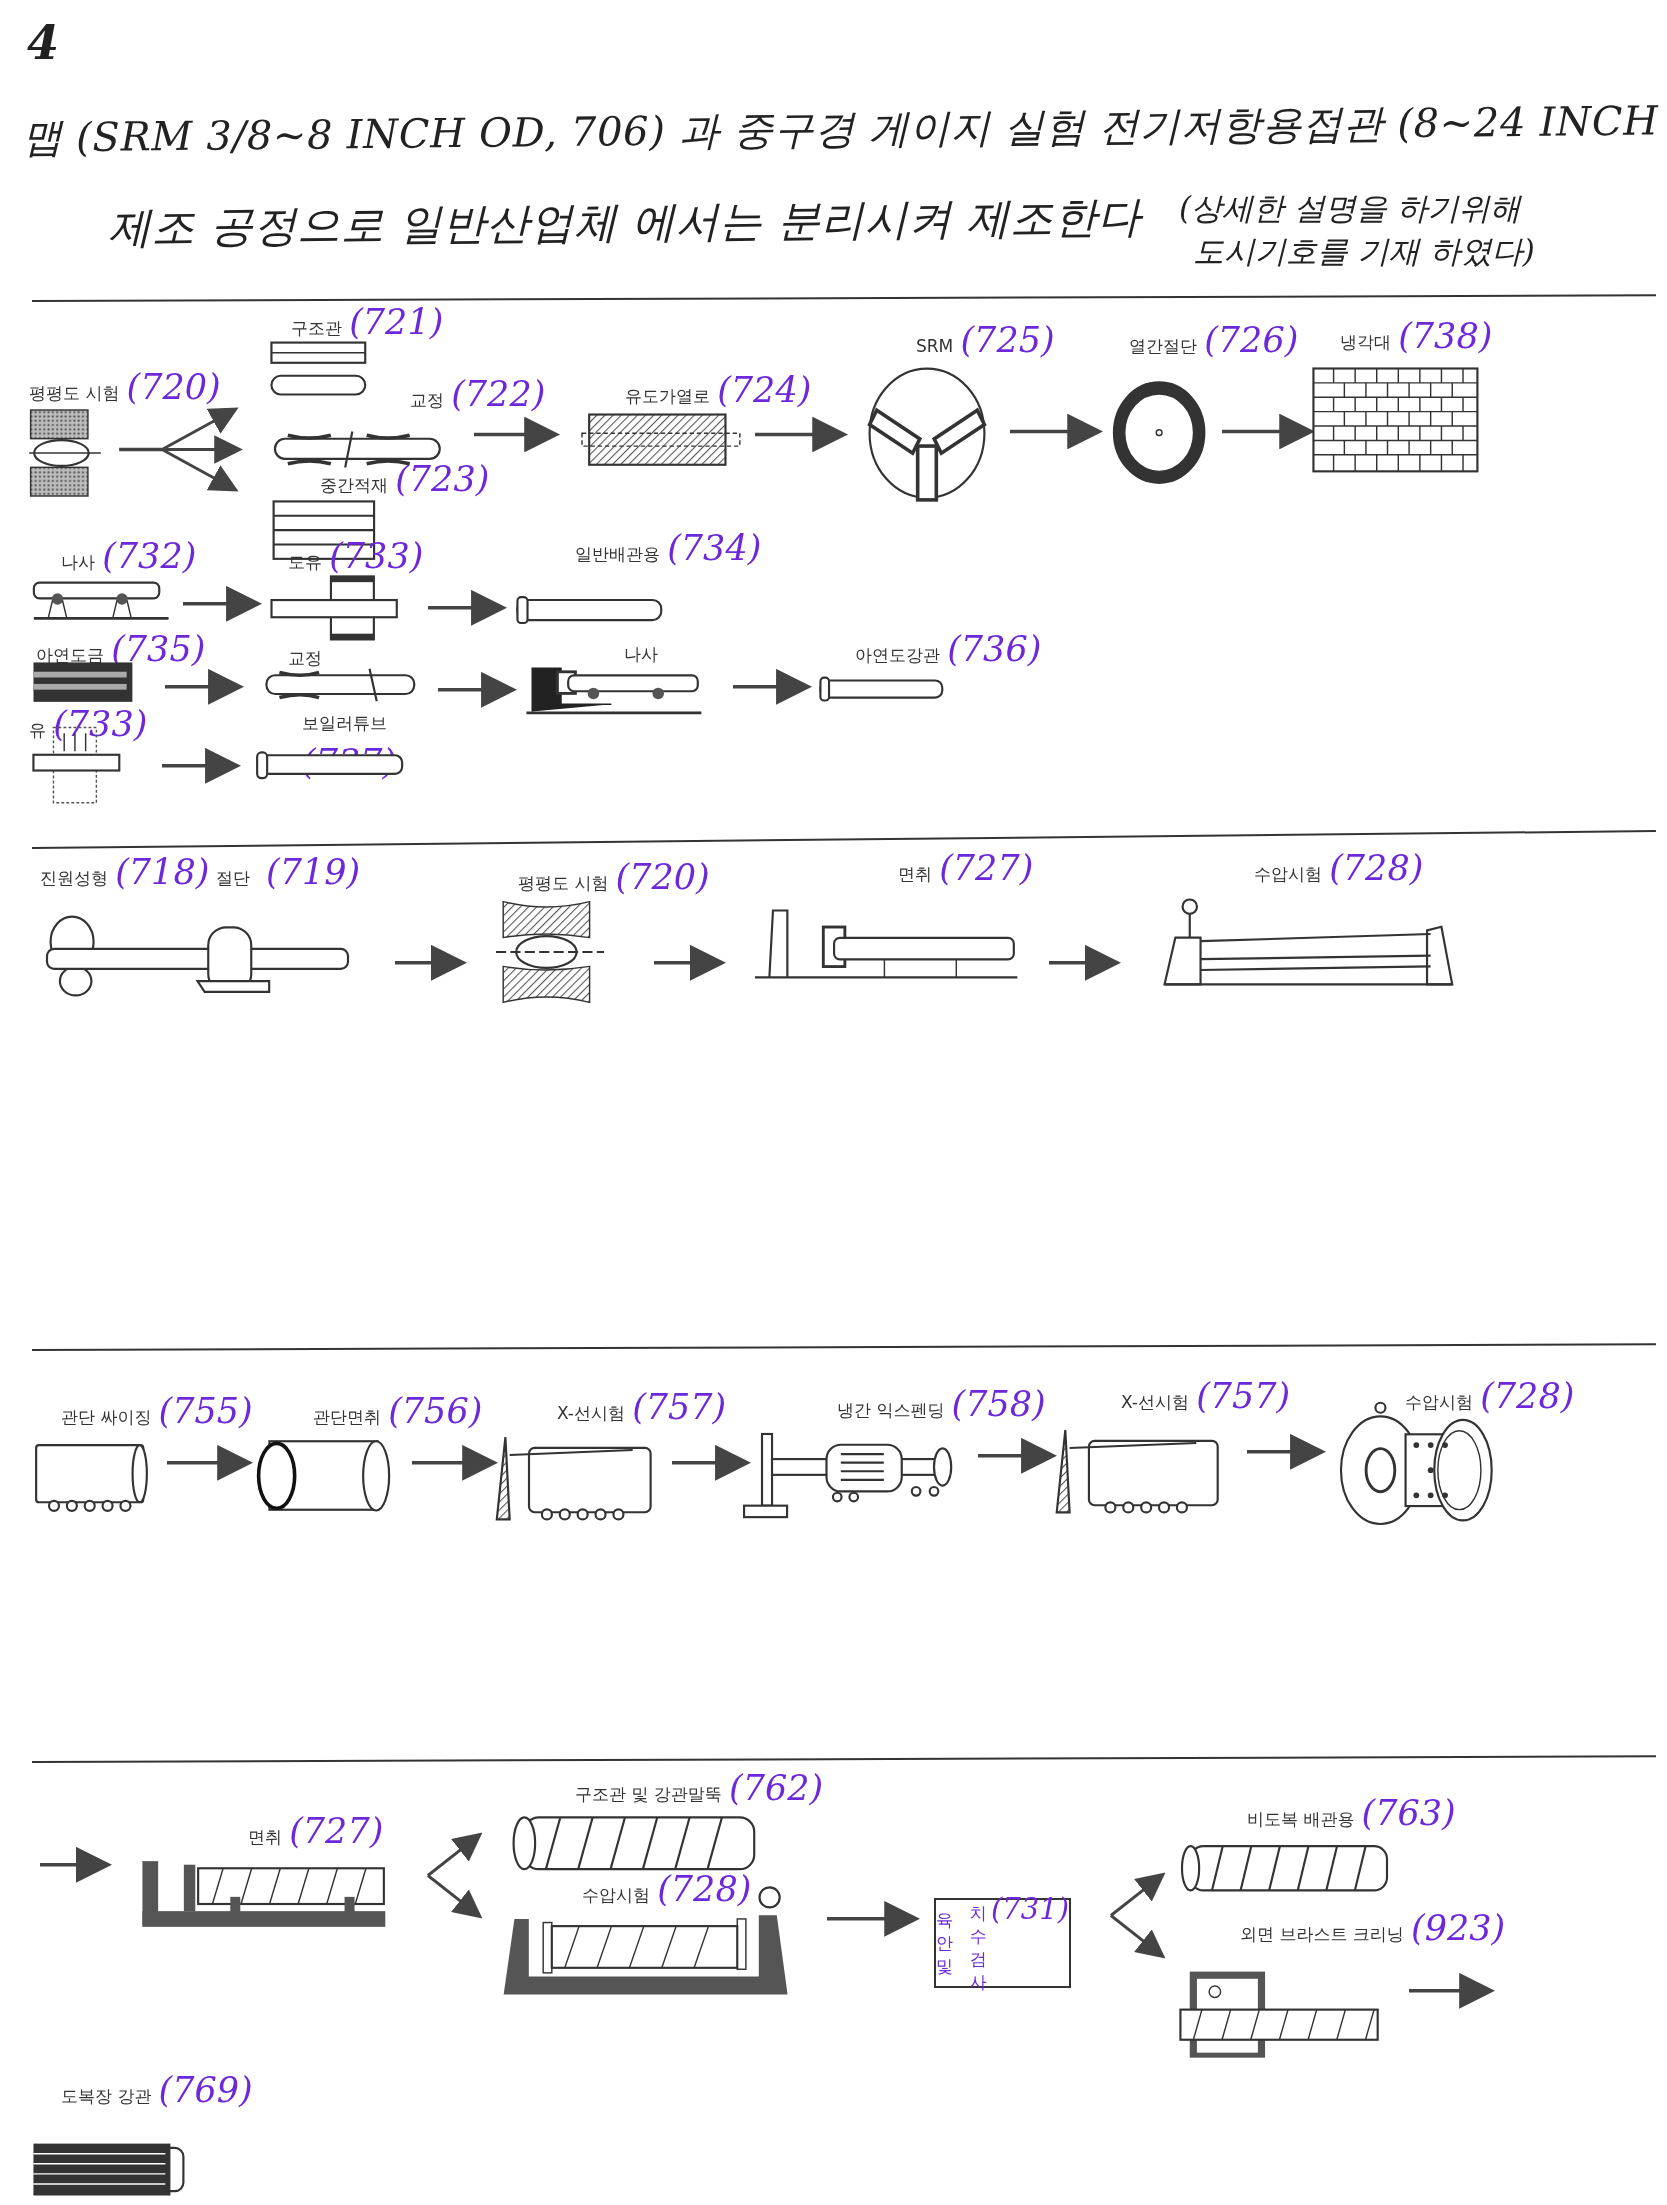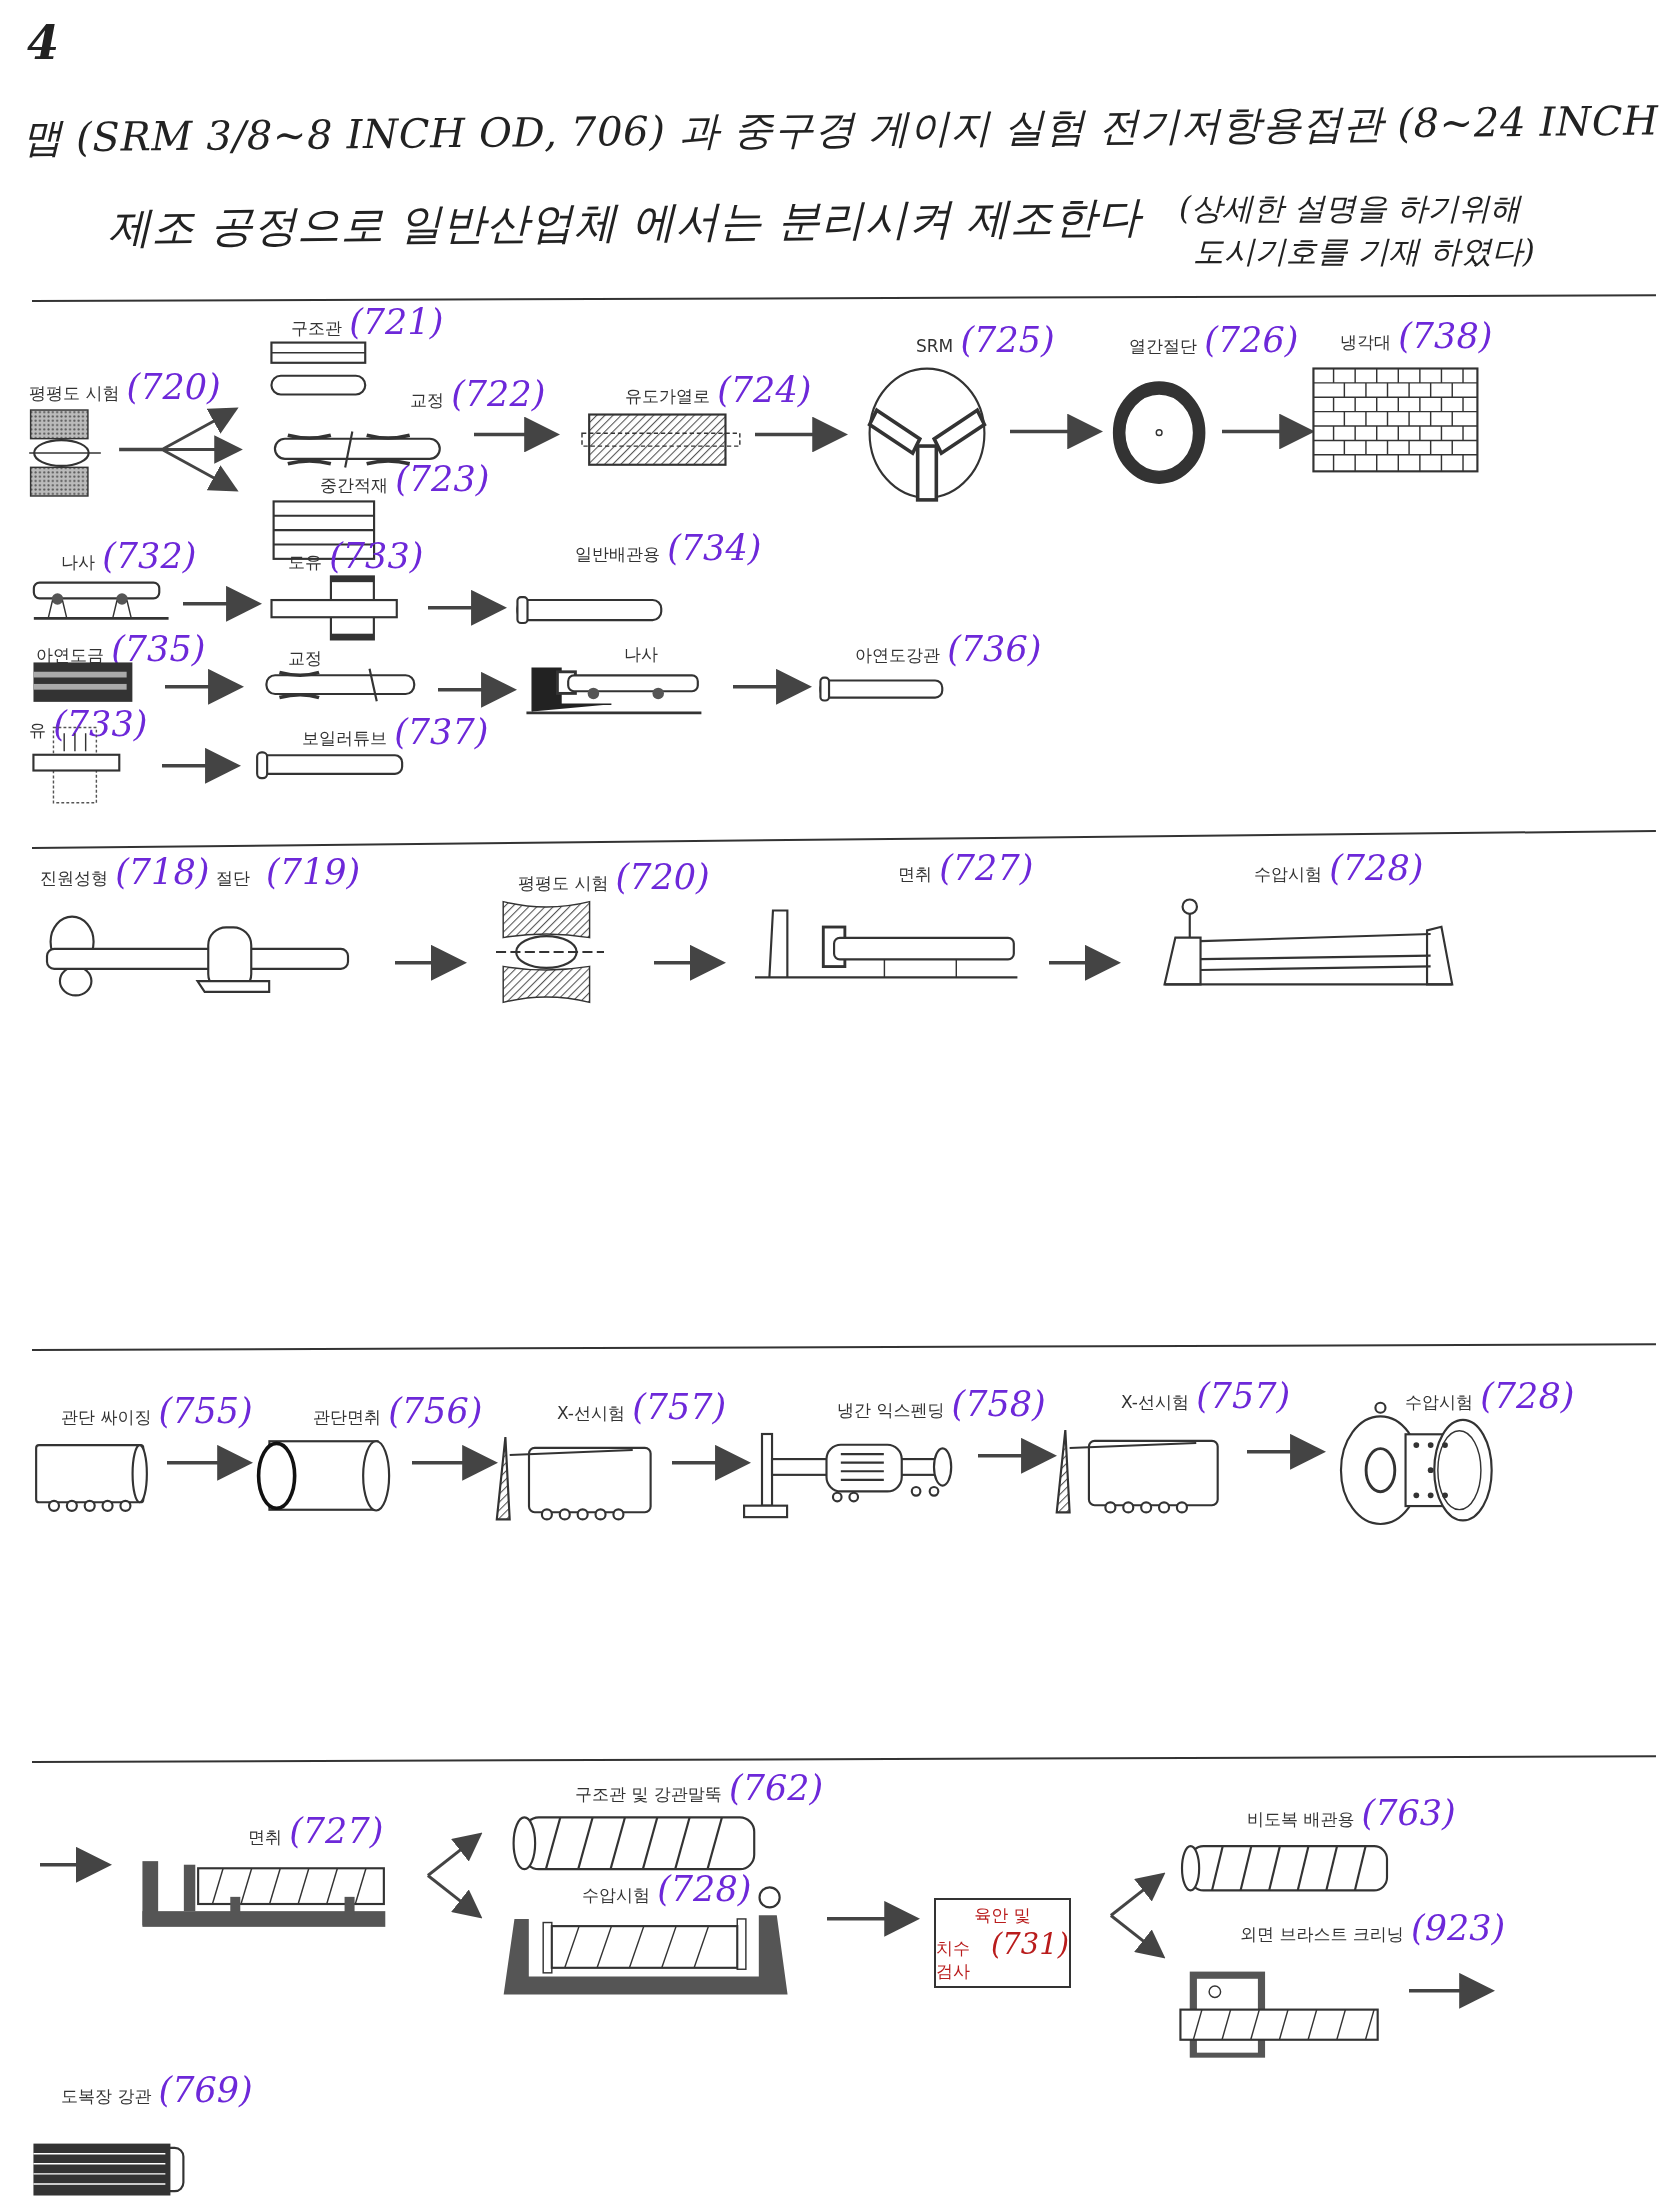--- a/index.html
+++ b/index.html
@@ -6,21 +6,21 @@
   body { width: 1668px; height: 2205px; position: relative; overflow: hidden; font-family: "DejaVu Sans", sans-serif; color: #1a1a1a; }
   .abs { position: absolute; }
   .hand { font-family: "DejaVu Serif", serif; font-style: italic; color: #222; }
   .hw-title { font-size: 40px; letter-spacing: 0.7px; white-space: nowrap; transform: rotate(-0.6deg); }
   .hw-note { font-size: 31px; white-space: nowrap; }
   .rule { position: absolute; height: 2.2px; background: #333; transform-origin: left center; }
   .lbl { position: absolute; white-space: nowrap; display: flex; align-items: baseline; gap: 7.2px; }
   .lbl .ko { font-family: "DejaVu Sans", sans-serif; font-size: 17px; color: #333; }
   .lbl .num { font-family: "DejaVu Serif", serif; font-style: italic; font-size: 35px; color: #6d28d9; }
   svg.fig { position: absolute; overflow: visible; }
-  .box { position: absolute; border: 2.2px solid #333; background: #fff; display: flex; flex-direction: column; align-items: center; justify-content: center; font-size: 17px; color: #b91c1c; }
+  .box { position: absolute; border: 2.2px solid #333; background: #fff; display: flex; flex-direction: row; align-items: center; justify-content: center; font-size: 17px; color: #6d28d9; }
   .box .num { font-family: "DejaVu Serif", serif; font-style: italic; font-size: 29px; }
 </style>
 </head>
 <body>
 
 <svg width="0" height="0" style="position:absolute">
   <defs>
     <marker id="ah" markerWidth="10" markerHeight="10" refX="8" refY="5" orient="auto">
       <path d="M0,0 L10,5 L0,10 z" fill="#444"></path>
     </marker>
@@ -269,21 +269,21 @@
     </svg>
   <svg class="fig" style="left:819px;top:676px;" width="129" height="29" viewBox="0 0 180 40">
     <rect x="2" y="6" width="170" height="24" rx="10" fill="#fff" stroke="#333" stroke-width="3"></rect>
     <rect x="2" y="2" width="12" height="32" rx="5" fill="#fff" stroke="#333" stroke-width="3"></rect>
   </svg>
 
   <div class="lbl" style="left:29px;top:704px;">
       <span class="ko">유</span>
       <span class="num">(733)</span>
     </div>
-  <div class="lbl" style="left:302px;top:712px;">
+  <div class="lbl" style="left:302px;top:712px;flex-direction:column;">
       <span class="ko">보일러튜브</span>
       <span class="num">(737)</span>
     </div>
   <svg class="fig" style="left:32px;top:726px;" width="93" height="79" viewBox="0 0 130 110">
     <rect x="30" y="2" width="60" height="105" fill="none" stroke="#555" stroke-width="2" stroke-dasharray="4,3"></rect>
     <rect x="2" y="40" width="120" height="22" fill="#fff" stroke="#333" stroke-width="3"></rect>
     <path d="M45,10 v25 M60,10 v25 M75,10 v25" stroke="#333" stroke-width="2"></path>
   </svg>
   <svg class="fig" style="left:162px;top:755px;" width="79" height="21.6" viewBox="0 0 110 30">
       <line x1="0" y1="15" x2="100" y2="15" stroke="#444" stroke-width="5" marker-end="url(#ah)"></line>

